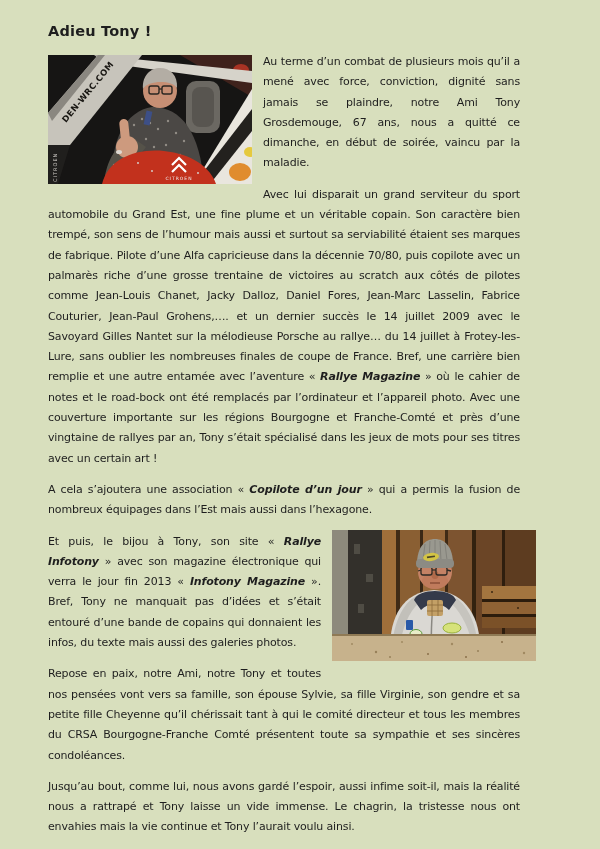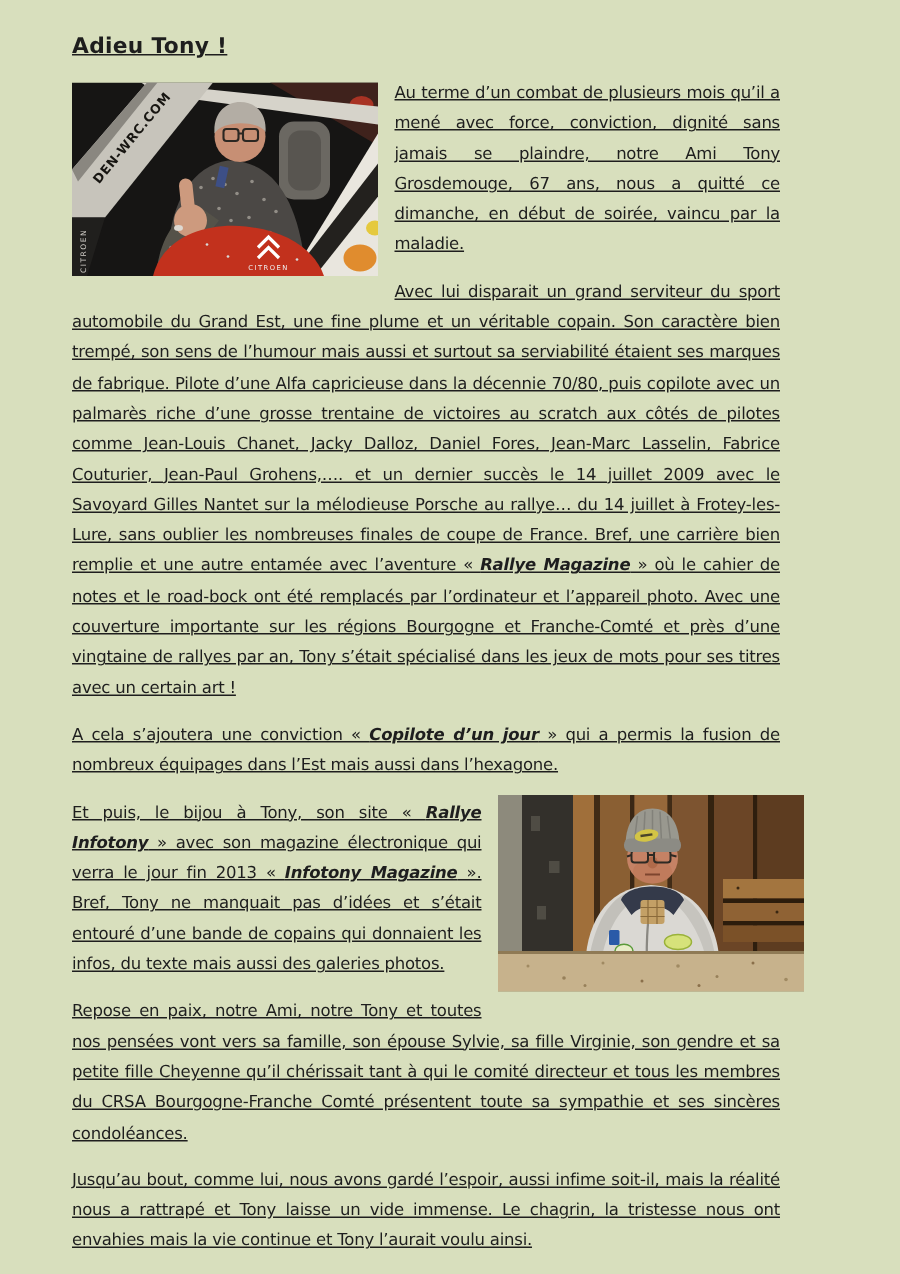--- a/index.html
+++ b/index.html
@@ -10,21 +10,20 @@
     overflow: hidden;
     box-sizing: border-box;
     font-family: "DejaVu Sans", "Liberation Sans", sans-serif;
     color: #1e1e1e;
   }
   .page {
     box-sizing: border-box;
     width: 600px;
     height: 849px;
     padding: 23px 64px 0 48px;
-    text-decoration: underline;
   }
   h1.title {
     font-size: 14.5px;
     font-weight: bold;
     letter-spacing: .2px;
     margin: 0 0 13px 0;
   }
   p.para {
     font-size: 11px;
     line-height: 20.3px;
@@ -137,21 +136,21 @@
       <polygon points="0,58 50,0 94,0 22,90 0,90" fill="#c7c4bb"></polygon>
       <polygon points="0,58 50,0 57,0 4,66" fill="#8a8780"></polygon>
       <text transform="translate(18,68) rotate(-50.5)" font-size="8.5" font-weight="bold" fill="#171511" letter-spacing="0.5" font-family="DejaVu Sans, sans-serif">DEN-WRC.COM</text>
       <polygon points="0,90 22,90 10,129 0,129" fill="#201f1d"></polygon>
       <text transform="translate(9,127) rotate(-90)" font-size="5" fill="#cfccc6" letter-spacing="1" font-family="DejaVu Sans, sans-serif">CITROEN</text>
     </svg>
   </figure>
 
   <p class="para"><span>Au terme d’un combat de plusieurs mois qu’il a mené avec force, conviction, dignité sans jamais se plaindre, notre Ami Tony Grosdemouge, 67 ans, nous a quitté ce dimanche, en début de soirée, vaincu par la maladie.</span></p>
   <p class="para"><span>Avec lui disparait un grand serviteur du sport automobile du Grand Est, une fine plume et un véritable copain. Son caractère bien trempé, son sens de l’humour mais aussi et surtout sa serviabilité étaient ses marques de fabrique. Pilote d’une Alfa capricieuse dans la décennie 70/80, puis copilote avec un palmarès riche d’une grosse trentaine de victoires au scratch aux côtés de pilotes comme Jean-Louis Chanet, Jacky Dalloz, Daniel Fores, Jean-Marc Lasselin, Fabrice Couturier, Jean-Paul Grohens,…. et un dernier succès le 14 juillet 2009 avec le Savoyard Gilles Nantet sur la mélodieuse Porsche au rallye… du 14 juillet à Frotey-les-Lure, sans oublier les nombreuses finales de coupe de France. Bref, une carrière bien remplie et une autre entamée avec l’aventure « </span><span class="seg-bolditalic">Rallye Magazine</span><span> » où le cahier de notes et le road-bock ont été remplacés par l’ordinateur et l’appareil photo.  Avec une couverture importante sur les régions Bourgogne et Franche-Comté et près d’une vingtaine de rallyes par an, Tony s’était spécialisé dans les jeux de mots pour ses titres avec un certain art !</span></p>
-  <p class="para"><span>A cela s’ajoutera une conviction « </span><span class="seg-bolditalic">Copilote d’un jour</span><span> » qui a permis la fusion de nombreux équipages dans l’Est mais aussi dans l’hexagone.</span></p>
+  <p class="para"><span>A cela s’ajoutera une association « </span><span class="seg-bolditalic">Copilote d’un jour</span><span> » qui a permis la fusion de nombreux équipages dans l’Est mais aussi dans l’hexagone.</span></p>
 
   <figure class="photo2">
     <svg viewBox="0 0 204 131" aria-hidden="true">
       <rect width="204" height="131" fill="#6e4d2b"></rect>
 
       <g>
         <rect x="0" width="16" height="110" fill="#8d8a7c"></rect>
         <rect x="16" width="34" height="110" fill="#33302b"></rect>
         <rect x="22" y="14" width="6" height="10" fill="#4f4c44"></rect>
           <rect x="34" y="44" width="7" height="8" fill="#4f4c44"></rect>

